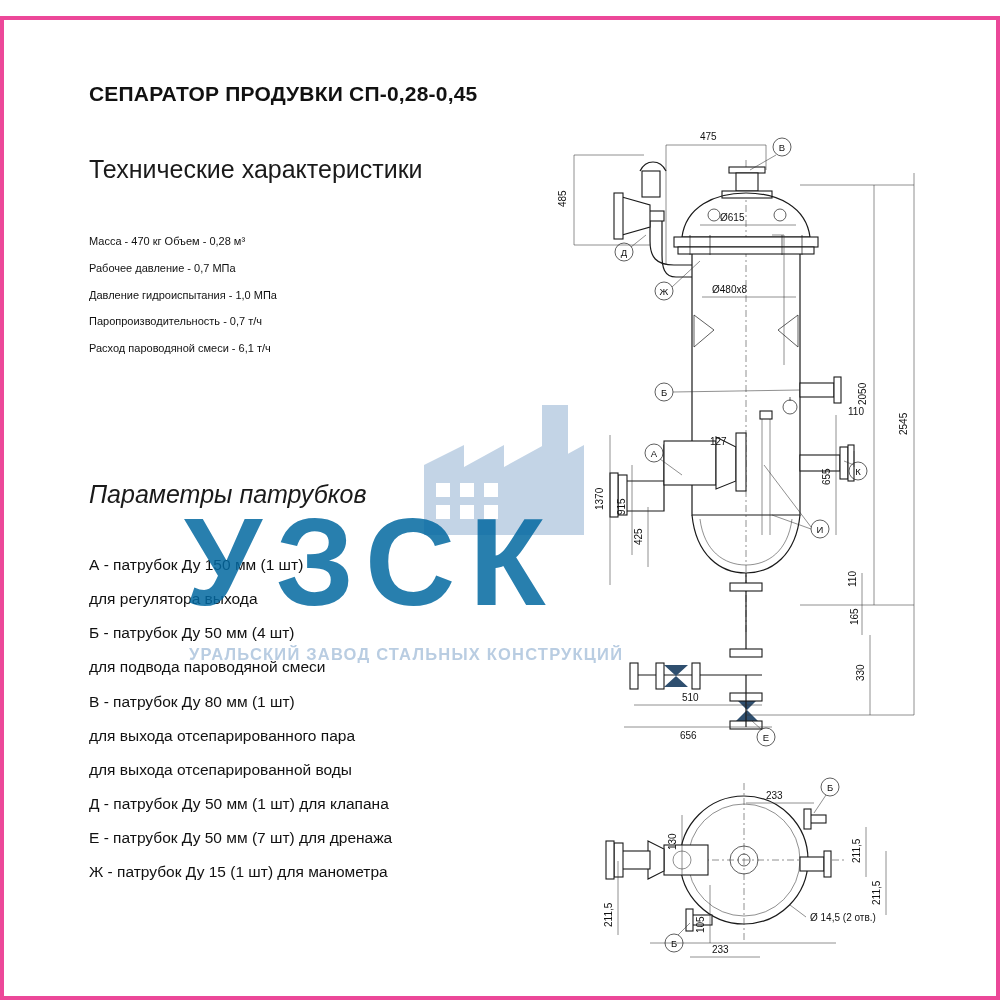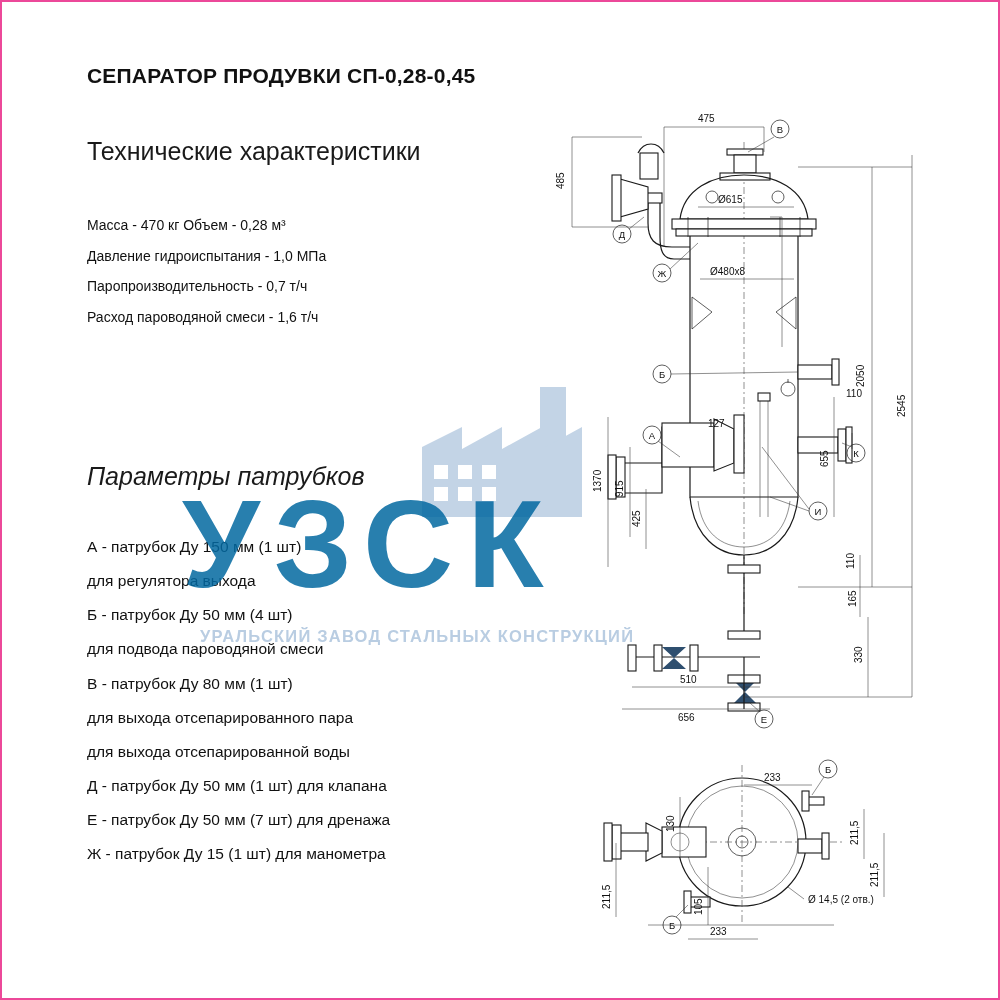--- a/index.html
+++ b/index.html
@@ -5,59 +5,60 @@
   html,body{margin:0;padding:0;}
   body{
     width:1000px;height:1000px;
     background:#ffffff;
     font-family:"Liberation Sans", sans-serif;
     overflow:hidden;
     position:relative;
   }
   .page{
     position:absolute;inset:0;
-    border:2px solid #ec4899;
+    border:4px solid #ec4899;
     box-sizing:border-box;
     background:#fff;
+    margin-top:16px;
   }
   .inner{position:absolute;inset:0;}
 
   
   .title{
     position:absolute;left:85px;top:62px;
     font-size:21px;font-weight:bold;color:#111;
     letter-spacing:0.2px;
   }
   .h2{
     position:absolute;left:85px;
     font-size:25px;color:#1a1a1a;font-weight:normal;
   }
   .h2.a{top:135px;}
   .h2.b{top:460px;font-style:italic;}
 
   .specs{position:absolute;left:85px;top:215px;width:430px;}
-  .specs div{font-size:14px;color:#111;margin-bottom:13px;line-height:1.25;}
+  .specs div{font-size:11px;color:#111;margin-bottom:13px;line-height:1.25;}
 
   .nozzles{position:absolute;left:85px;top:535px;width:440px;}
   .nozzles div{font-size:15.5px;color:#111;margin-bottom:14px;line-height:1.3;}
 
   
   .wm{
     position:absolute;left:0;top:0;width:1000px;height:1000px;
     pointer-events:none;
   }
   .wm-text{
     position:absolute;left:180px;top:470px;
     font-size:125px;font-weight:bold;
     color:#0369a1;opacity:.85;
     letter-spacing:14px;
     font-family:Liberation Sans, sans-serif;
   }
   .wm-sub{
-    position:absolute;left:198px;top:625px;
+    position:absolute;left:185px;top:625px;
     font-size:16.5px;font-weight:bold;color:#b9cde2;
     letter-spacing:1.2px;
   }
   .wm-factory{position:absolute;left:420px;top:385px;}
 
   
   .drawing{position:absolute;left:510px;top:95px;width:480px;height:850px;}
   svg{display:block;}
   .dl{stroke:#1a1a1a;stroke-width:.7;fill:none;}
   .dl2{stroke:#1a1a1a;stroke-width:1.2;fill:none;}
@@ -73,23 +74,24 @@
 
 <div class="page">
  <div class="inner">
 
   <div class="title">СЕПАРАТОР ПРОДУВКИ СП-0,28-0,45</div>
 
   <div class="h2 a">Технические характеристики</div>
 
   <div class="specs">
     <div>Масса - 470 кг   Объем - 0,28 м³</div>
+    <div>Рабочее давление - 0,7 МПа</div>
     <div>Давление гидроиспытания - 1,0 МПа</div>
     <div>Паропроизводительность - 0,7 т/ч</div>
-    <div>Расход пароводяной смеси - 1,6 т/ч</div>
+    <div>Расход пароводяной смеси - 6,1 т/ч</div>
   </div>
 
   <div class="h2 b">Параметры патрубков</div>
 
   <div class="nozzles">
     <div>А - патрубок Ду 150 мм (1 шт)</div>
     <div>для регулятора выхода</div>
     <div>Б - патрубок Ду 50 мм (4 шт)</div>
     <div>для подвода пароводяной смеси</div>
     <div>В - патрубок Ду 80 мм (1 шт)</div>

